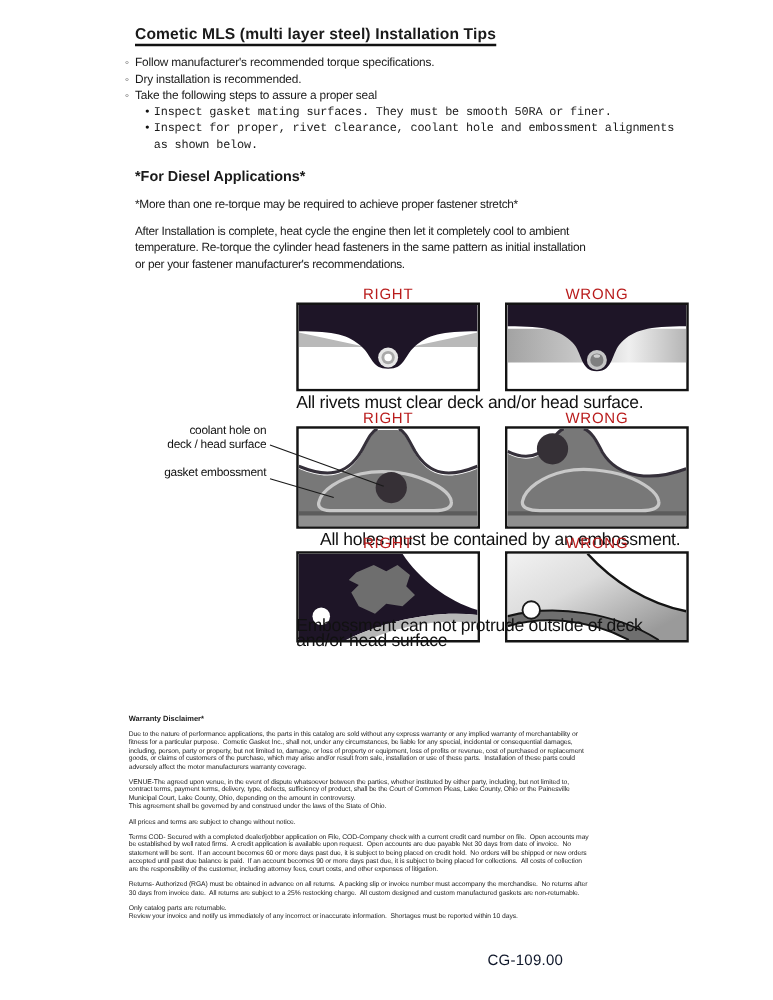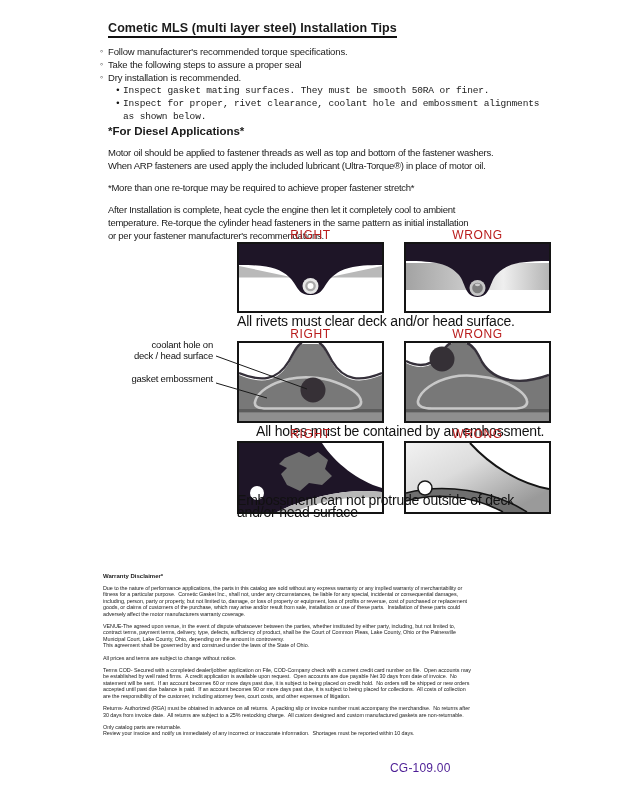--- a/index.html
+++ b/index.html
@@ -13,52 +13,50 @@
   .doc-title {
     display:inline-block; margin-left:8px; margin-bottom:7px;
     font-size:12.5px; font-weight:bold; letter-spacing:0.1px;
     border-bottom:2px solid #111; padding-bottom:1px;
   }
   .b1, .b2 { font-size:9.5px; line-height:13px; letter-spacing:-0.15px; position:relative; }
   .b1 { padding-left:8px; }
   .b1::before { content:"\25E6"; position:absolute; left:0; top:0; font-size:9px; color:#333; }
   .b2 { padding-left:8px; margin-left:15px;font-family:Liberation Mono, monospace; }
   .b2::before { content:"\2022"; position:absolute; left:0; top:0; font-size:9.5px; color:#111; }
-  .diesel-heading { margin:2px 0 0 8px; font-size:11.5px; font-weight:bold; }
+  .diesel-heading { margin:14px 0 0 8px; font-size:11.5px; font-weight:bold; }
   .para { margin:9px 0 0 8px; font-size:9.5px; line-height:13px; letter-spacing:-0.25px; white-space:pre-wrap; width:440px; }
   
   .rw-label { position:absolute; width:147px; text-align:center; font-size:12px; letter-spacing:0.6px; color:#b91c1c; }
   .dbox { position:absolute; width:147px; border:2px solid #141414; background:#fff; }
   .dbox svg { display:block; }
   .caption { position:absolute; font-size:14px; letter-spacing:-0.2px; color:#111; white-space:pre-wrap; line-height:11.5px; }
   .annot { position:absolute; right:405px; text-align:right; font-size:9.5px; line-height:10.5px; letter-spacing:-0.2px; white-space:pre; color:#111; }
   .leader-overlay { position:absolute; left:0; top:0; width:618px; height:800px; pointer-events:none; }
   
   .disclaimer { position:absolute; left:103px; top:573px; width:490px; }
   .disc-heading { font-size:6px; font-weight:bold; margin-bottom:6px; letter-spacing:0; }
   .disc-p { font-size:5.4px; line-height:6.4px; letter-spacing:-0.05px; white-space:pre; margin-bottom:6px; color:#222; }
   
-  .footer-code { position:absolute; left:390px; top:761px; font-size:12px; color:#4c1d95; letter-spacing:0.2px; }
+  .footer-code { position:absolute; left:390px; top:761px; font-size:12px; color:#0f172a; letter-spacing:0.2px; }
 </style>
 </head>
 <body>
 
 <div class="page">
 
   <div class="intro-block">
     <div class="doc-title">Cometic MLS (multi layer steel) Installation Tips</div>
     <div class="b1">Follow manufacturer's recommended torque specifications.</div>
+    <div class="b1">Dry installation is recommended.</div>
     <div class="b1">Take the following steps to assure a proper seal</div>
-    <div class="b1">Dry installation is recommended.</div>
     <div class="b2">Inspect gasket mating surfaces.  They must be smooth 50RA or finer.</div>
     <div class="b2">Inspect for proper, rivet clearance, coolant hole and embossment alignments as shown below.</div>
 
     <div class="diesel-heading">*For Diesel Applications*</div>
-    <div class="para">Motor oil should be applied to fastener threads as well as top and bottom of the fastener washers.
-When ARP fasteners are used apply the included lubricant (Ultra-Torque®) in place of motor oil.</div>
     <div class="para">*More than one re-torque may be required to achieve proper fastener stretch*</div>
     <div class="para">After Installation is complete, heat cycle the engine then let it completely cool to ambient
 temperature. Re-torque the cylinder head fasteners in the same pattern as initial installation
 or per your fastener manufacturer's recommendations.</div>
   </div>
 
   <div class="rw-label" style="left:237px; top:228px;">RIGHT</div>
   <div class="rw-label" style="left:404px; top:228px;">WRONG</div>
 
   <div class="dbox" style="left:237px; top:242px; height:71px;">

